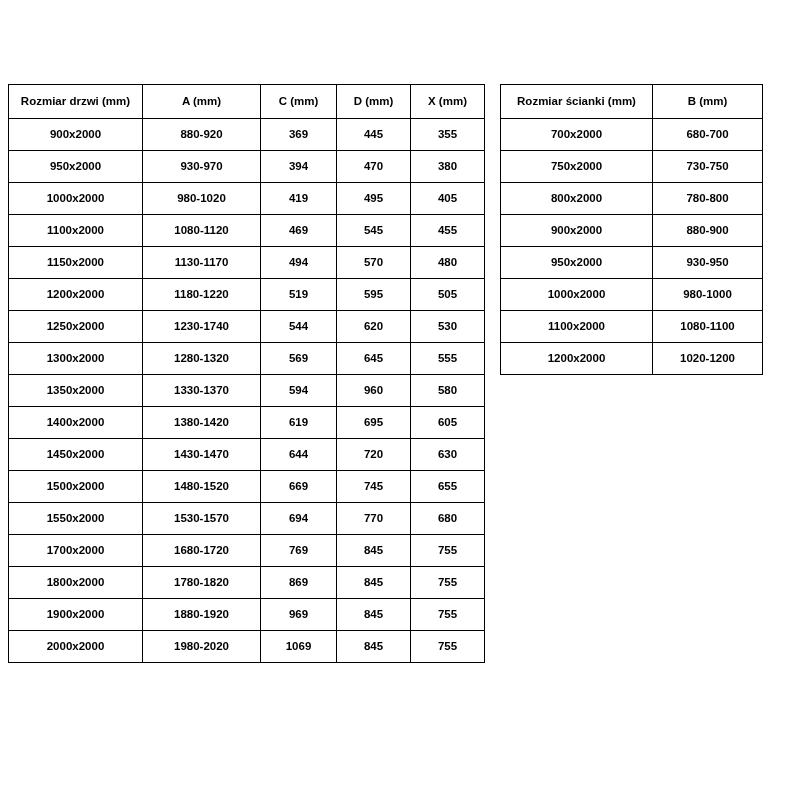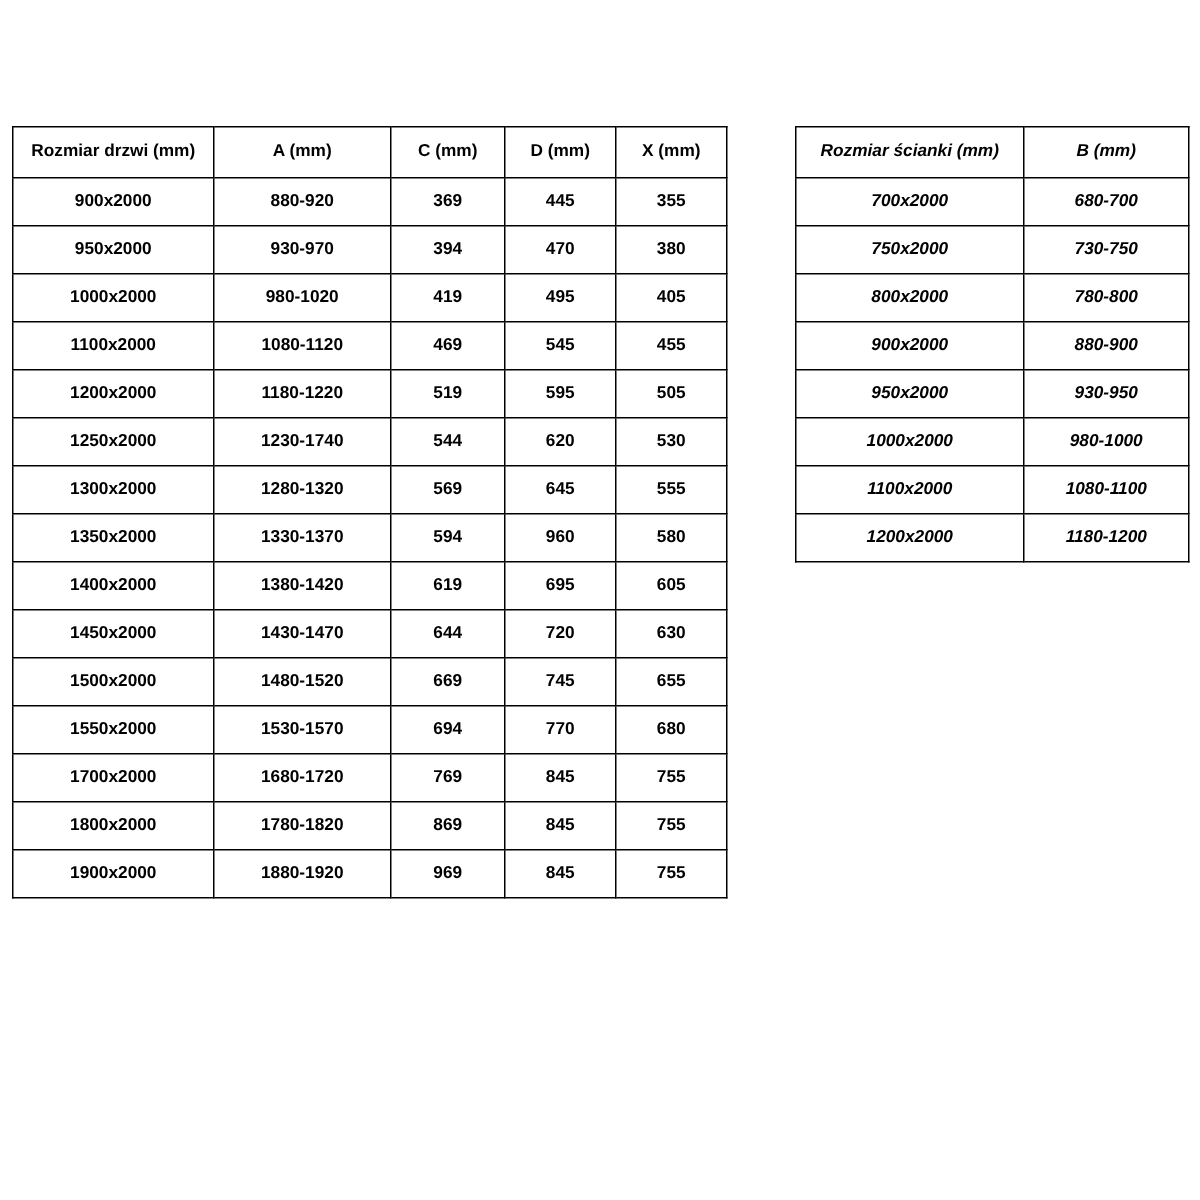--- a/index.html
+++ b/index.html
@@ -22,23 +22,22 @@
     height: 800px;
   }
   .table-wrap {
     position: absolute;
   }
   #doors-table-wrap {
     left: 8px;
     top: 84px;
   }
   #walls-table-wrap {
-    left: 530px;
+    left: 500px;
     top: 84px;
-    font-style: italic;
   }
   table.spec {
     border-collapse: collapse;
     table-layout: fixed;
     border-radius: 22px;
   }
   table.spec td, table.spec th {
     border: 1px solid #000000;
     text-align: center;
     vertical-align: middle;
@@ -111,20 +110,27 @@
           <td>405</td>
         </tr>
         <tr>
           <td>1100x2000</td>
           <td>1080-1120</td>
           <td>469</td>
           <td>545</td>
           <td>455</td>
         </tr>
         <tr>
+          <td>1150x2000</td>
+          <td>1130-1170</td>
+          <td>494</td>
+          <td>570</td>
+          <td>480</td>
+        </tr>
+        <tr>
           <td>1200x2000</td>
           <td>1180-1220</td>
           <td>519</td>
           <td>595</td>
           <td>505</td>
         </tr>
         <tr>
           <td>1250x2000</td>
           <td>1230-1740</td>
           <td>544</td>
@@ -184,20 +190,27 @@
           <td>1800x2000</td>
           <td>1780-1820</td>
           <td>869</td>
           <td>845</td>
           <td>755</td>
         </tr>
         <tr>
           <td>1900x2000</td>
           <td>1880-1920</td>
           <td>969</td>
+          <td>845</td>
+          <td>755</td>
+        </tr>
+        <tr>
+          <td>2000x2000</td>
+          <td>1980-2020</td>
+          <td>1069</td>
           <td>845</td>
           <td>755</td>
         </tr>
       </tbody>
     </table>
   </div>
 
   <div class="table-wrap" id="walls-table-wrap">
     <table class="spec" id="walls-table">
       <colgroup>
@@ -234,19 +247,19 @@
         <tr>
           <td>1000x2000</td>
           <td>980-1000</td>
         </tr>
         <tr>
           <td>1100x2000</td>
           <td>1080-1100</td>
         </tr>
         <tr>
           <td>1200x2000</td>
-          <td>1180-1200</td>
+          <td>1020-1200</td>
         </tr>
       </tbody>
     </table>
   </div>
 
 </div>
 
 </body></html>

